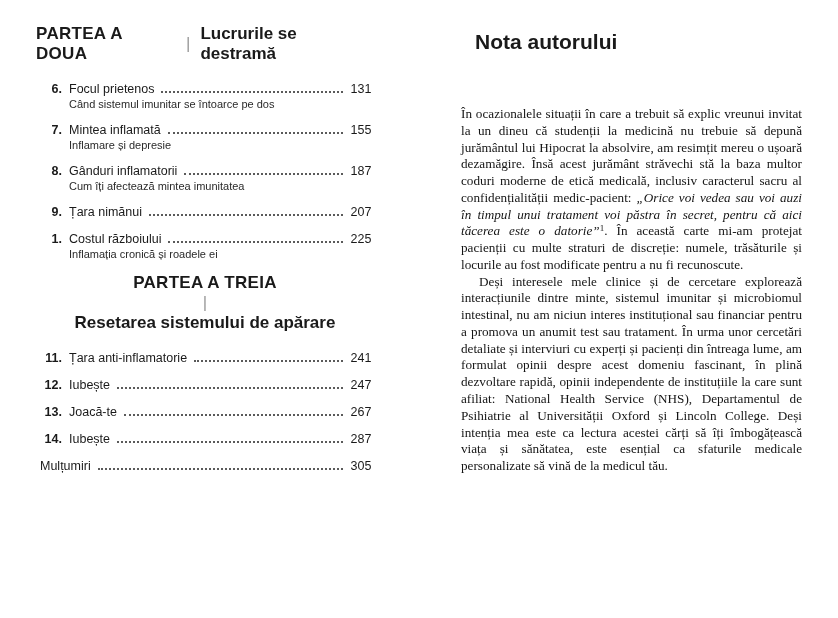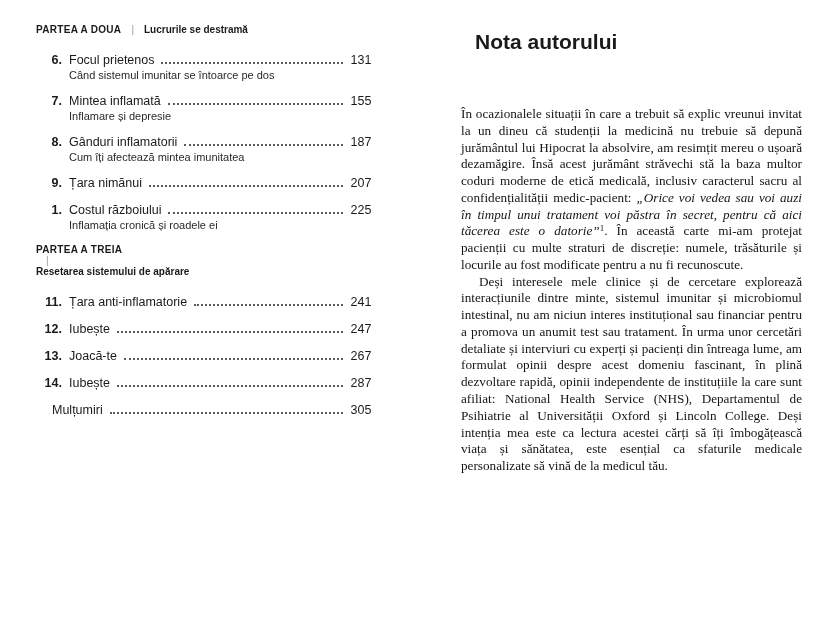--- a/index.html
+++ b/index.html
@@ -9,32 +9,32 @@
     font-family: "Liberation Sans", sans-serif;
     color: #1a1a1a;
     overflow: hidden;
   }
   .spread { position: relative; width: 838px; height: 618px; background: #fff; }
 
   
   .left-page { position: absolute; left: 36px; top: 24px; width: 338px; }
 
   .section-heading {
-    display: flex; align-items: flex-start;
-    font-size: 10px; margin-bottom: 18px;
+    display: flex; align-items: center;
+    font-size: 17px; margin-bottom: 18px;
   }
   .part-label { font-weight: 700; letter-spacing: 0.3px; }
   .heading-sep { margin: 0 10px; color: #9a9a9a; font-weight: 400; }
   .part-name { font-weight: 700; }
 
   .toc-entry { display: flex; align-items: flex-end; font-size: 12.5px; }
   .toc-entry.gap { margin-bottom: 13px; }
   .toc-num { width: 26px; text-align: right; font-weight: 700; flex: none; }
   .toc-title { margin-left: 7px; flex: none; }
-  .toc-entry.flush .toc-title { margin-left: 16px; }
+  .toc-entry.flush .toc-title { margin-left: 4px; }
   .toc-dots {
     flex: 1; height: 0;
     border-bottom: 2px dotted #5a5a5a;
     margin: 0 5px 3px 7px;
   }
   .toc-page { flex: none; min-width: 26px; text-align: center; }
 
   .toc-sub {
     font-size: 11px; color: #2a2a2a;
     margin: 2px 0 13px 33px;

